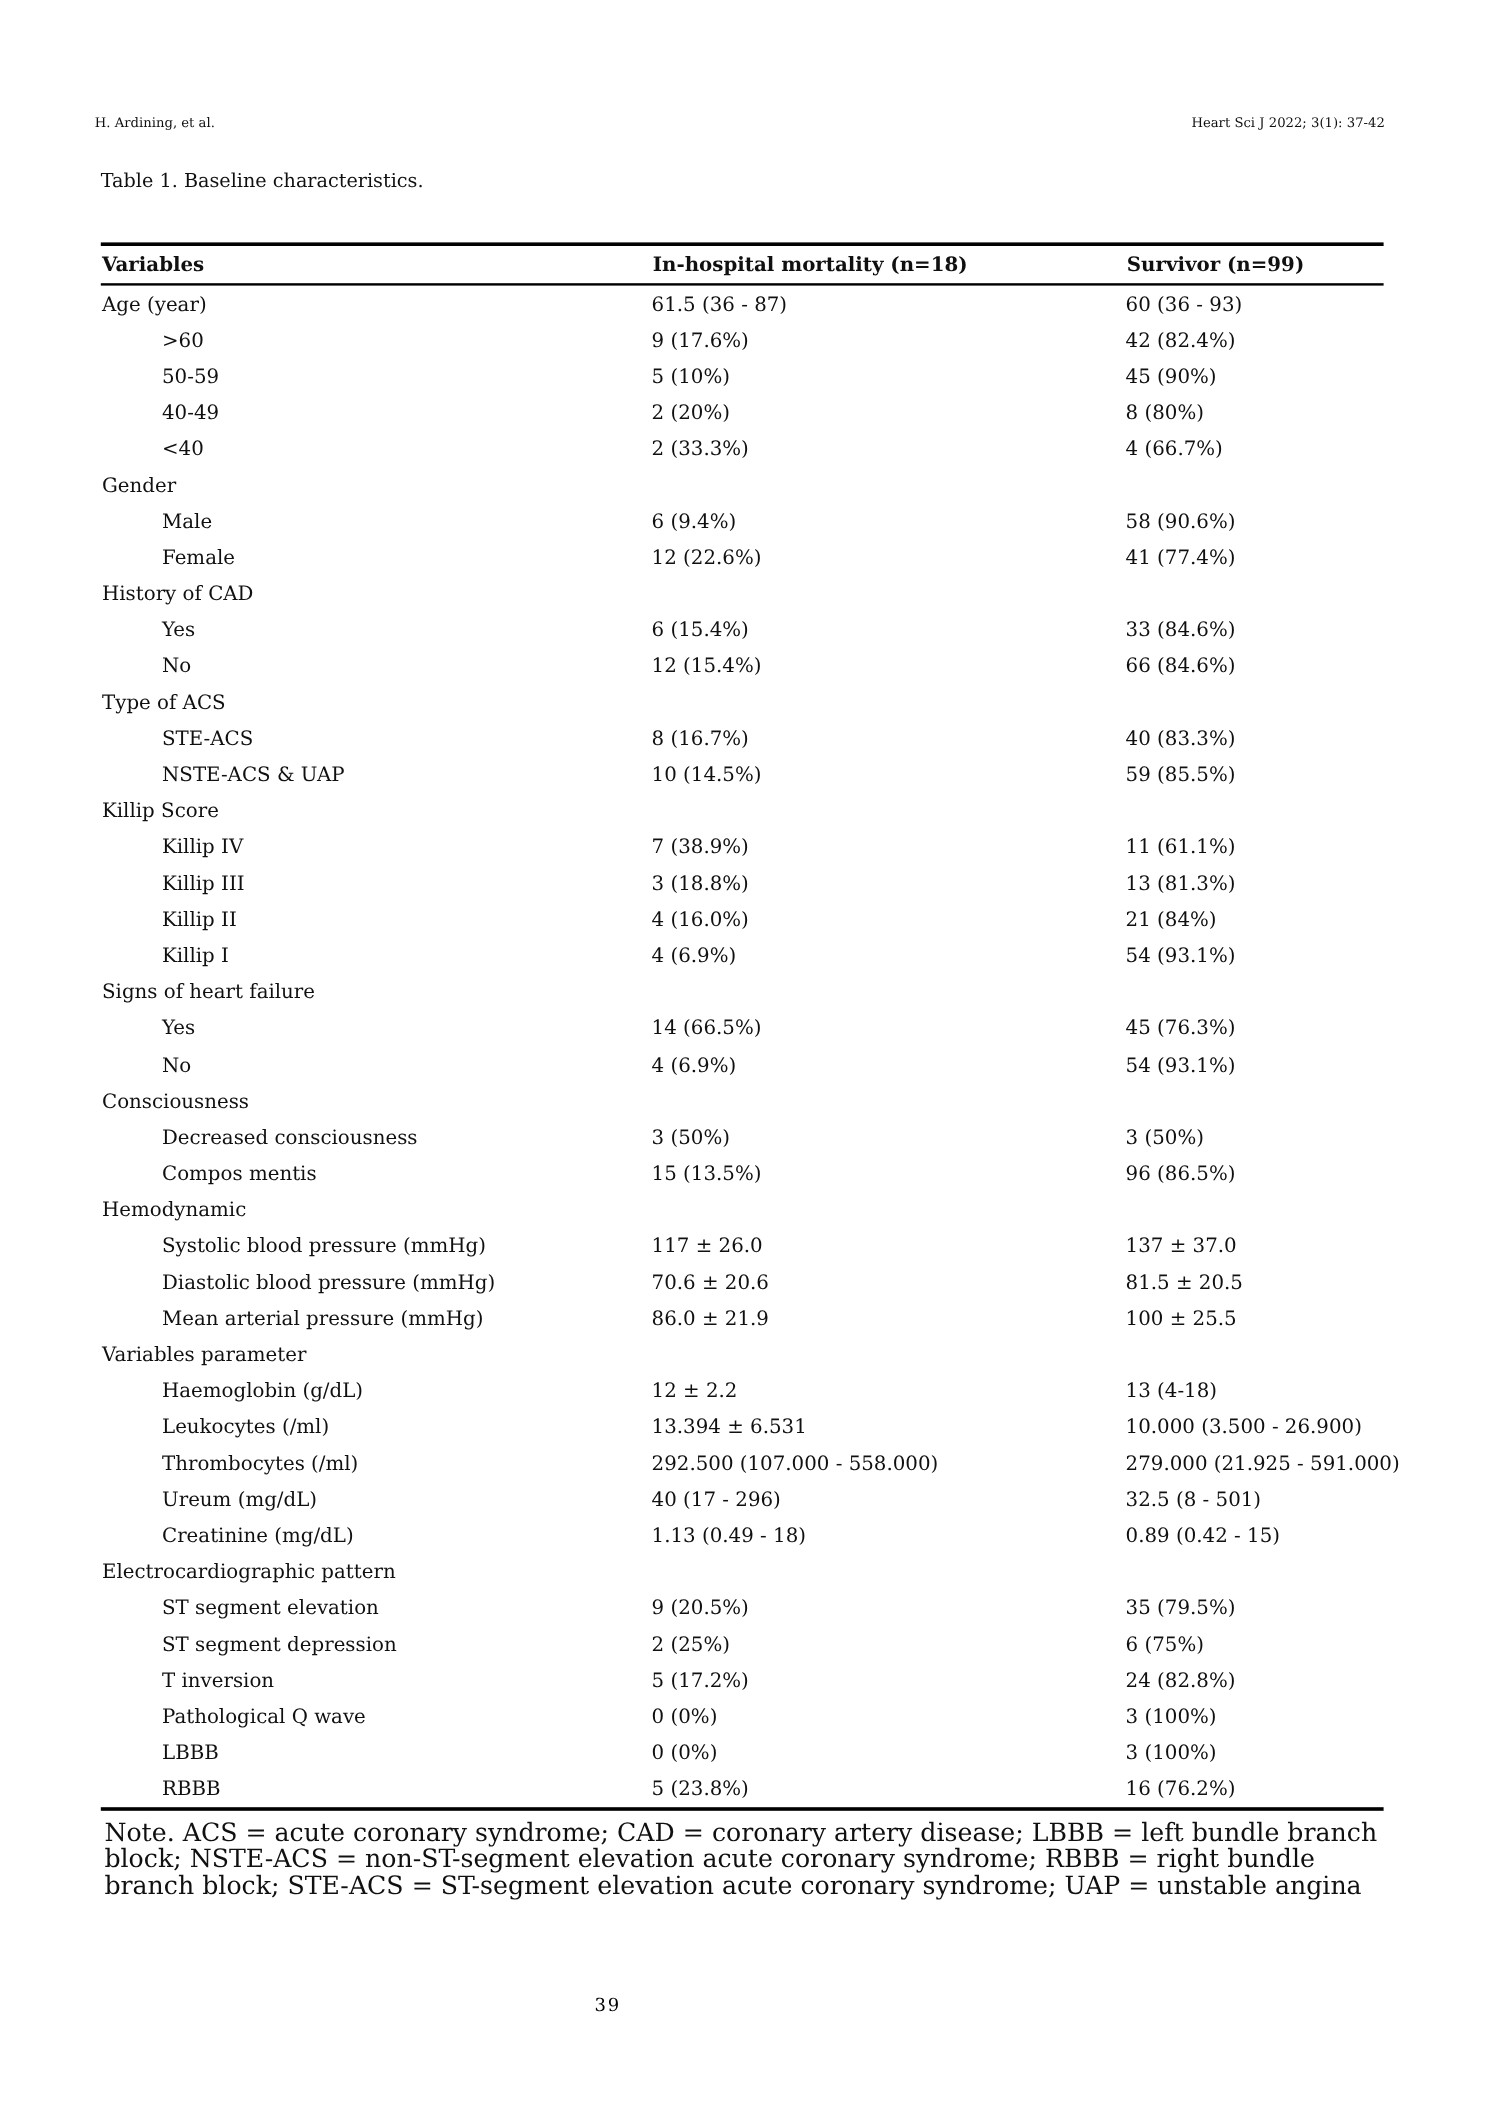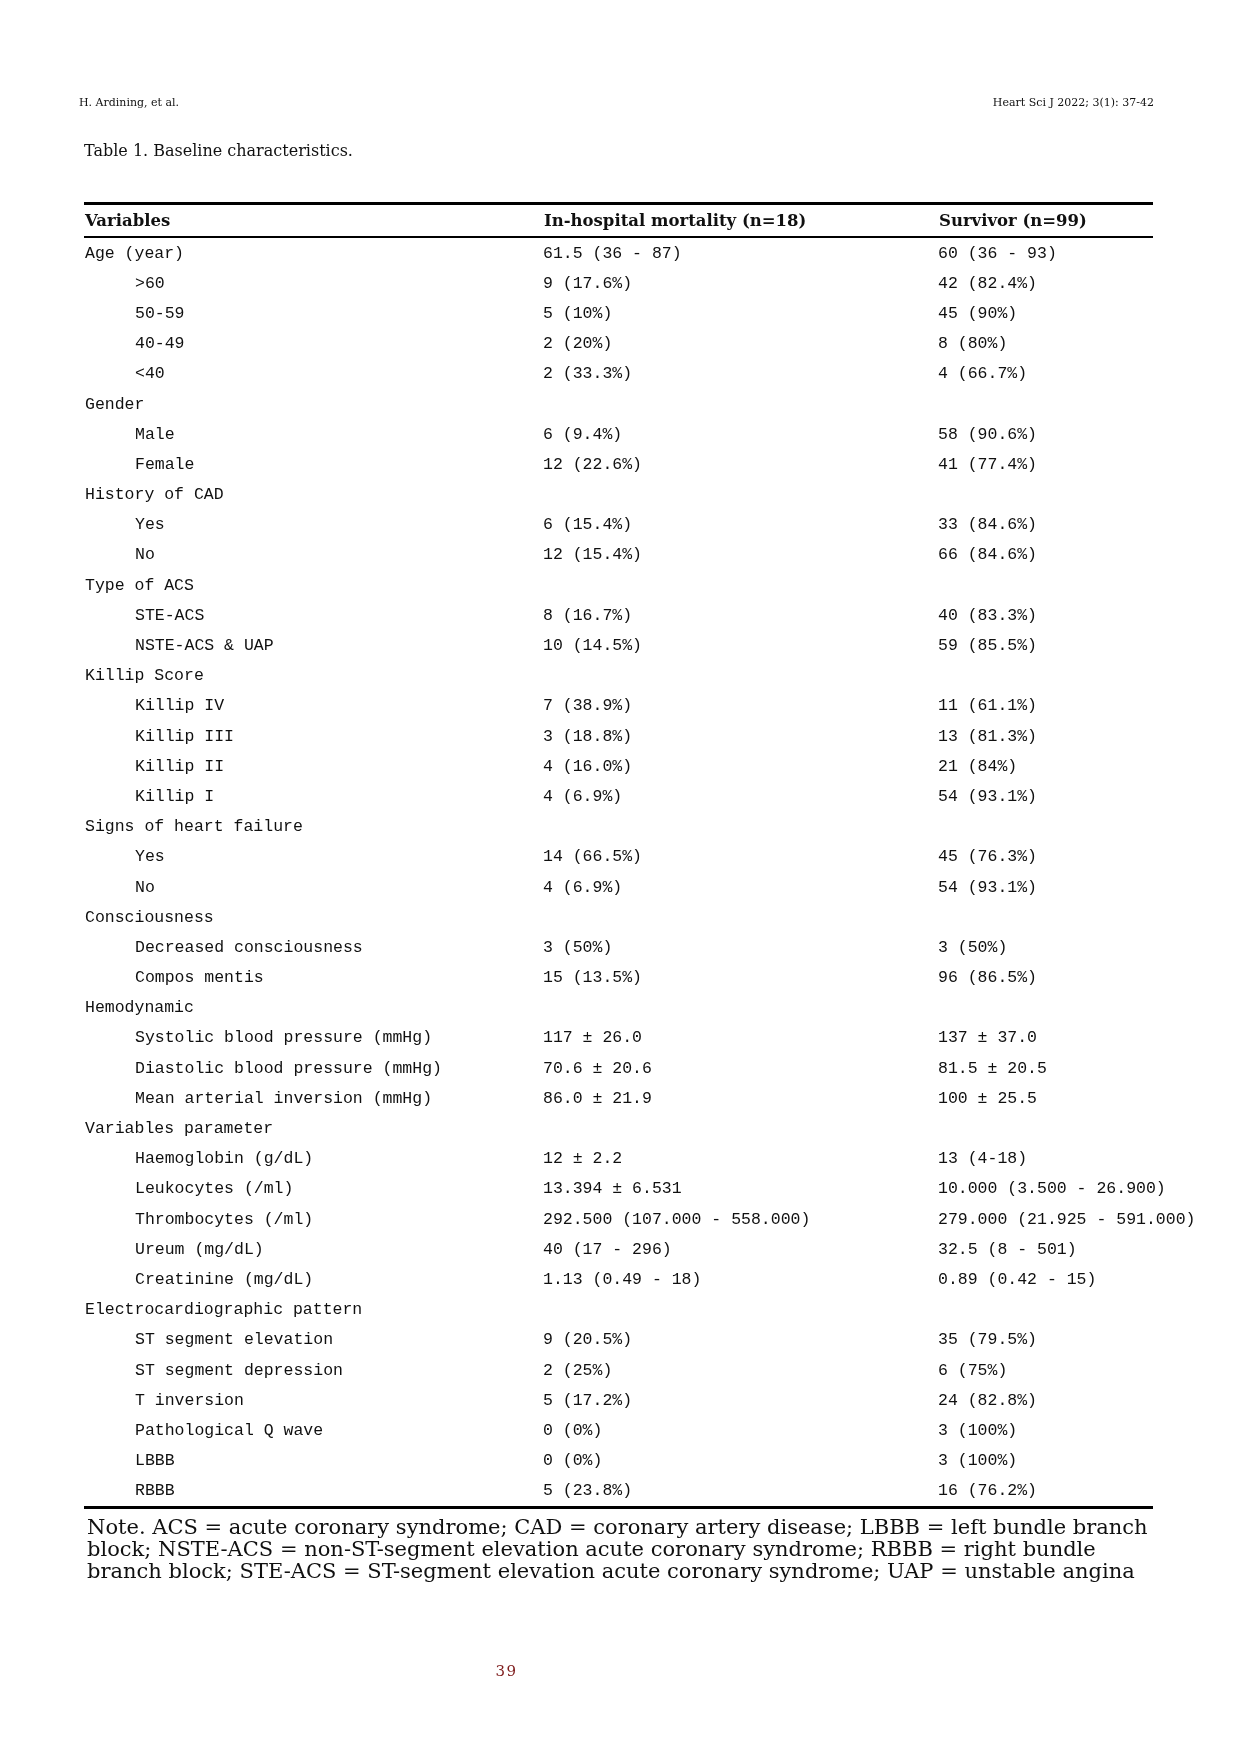--- a/index.html
+++ b/index.html
@@ -59,21 +59,20 @@
     font-weight: bold;
   }
   .thead > span { padding-left: 1px; }
 
   .row {
     display: grid;
     grid-template-columns: 459px 395px 215px;
     align-items: center;
     height: 30.2px;
     white-space: nowrap;
-    font-family: Liberation Mono, monospace;
   }
   .row .label { padding-left: 1px; }
   .row .label.indent { padding-left: 51px; }
 
   .note {
     position: absolute;
     top: 1516px;
     left: 87px;
     width: 1070px;
     font-size: 21px;
@@ -81,21 +80,21 @@
   }
 
   .page-number {
     position: absolute;
     top: 1662px;
     left: 0;
     width: 1013px;
     text-align: center;
     font-size: 15px;
     letter-spacing: 1.5px;
-    color: #7f1d1d;
+    color: #000000;
   }
 </style>
 </head>
 <body>
 
 <div class="running-header">
   <span>H. Ardining, et al.</span>
   <span>Heart Sci J 2022; 3(1): 37-42</span>
 </div>
 
@@ -272,21 +271,21 @@
     <span class="val">137 ± 37.0</span>
   </div>
 
   <div class="row">
     <span class="label indent">Diastolic blood pressure (mmHg)</span>
     <span class="val">70.6 ± 20.6</span>
     <span class="val">81.5 ± 20.5</span>
   </div>
 
   <div class="row">
-    <span class="label indent">Mean arterial inversion (mmHg)</span>
+    <span class="label indent">Mean arterial pressure (mmHg)</span>
     <span class="val">86.0 ± 21.9</span>
     <span class="val">100 ± 25.5</span>
   </div>
 
   <div class="row">
     <span class="label">Variables parameter</span>
     <span class="val"></span>
     <span class="val"></span>
   </div>
 

